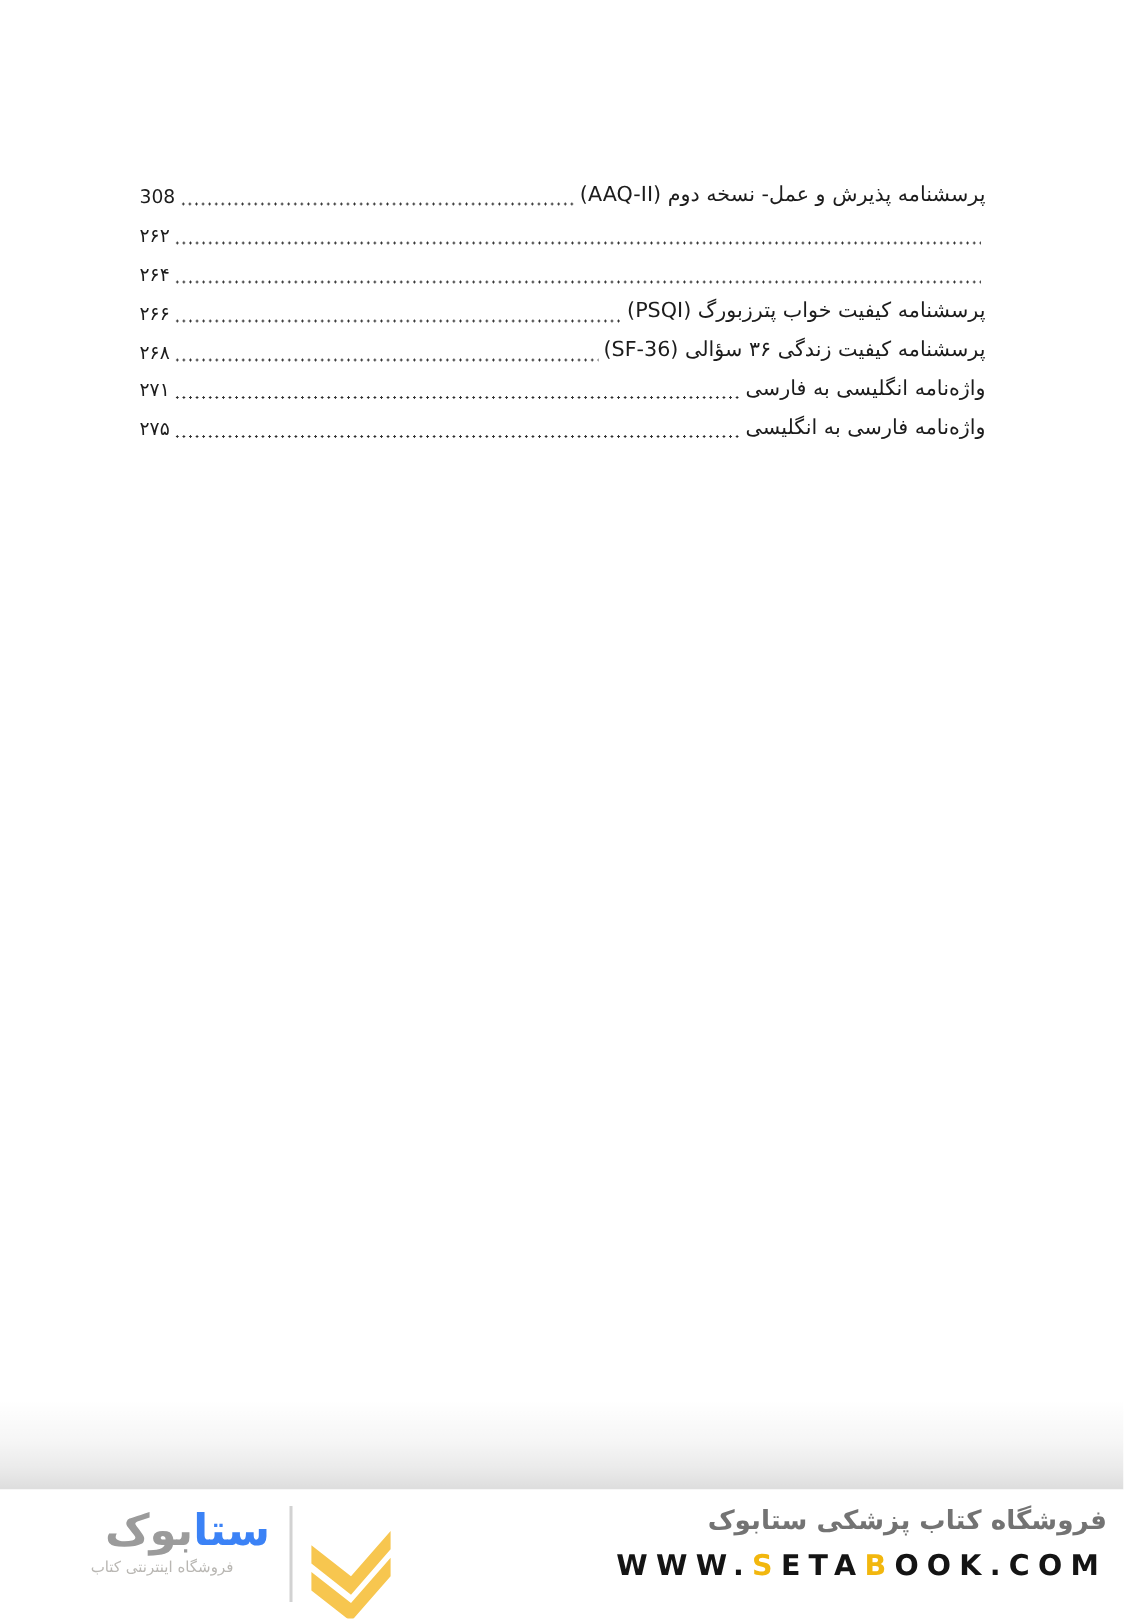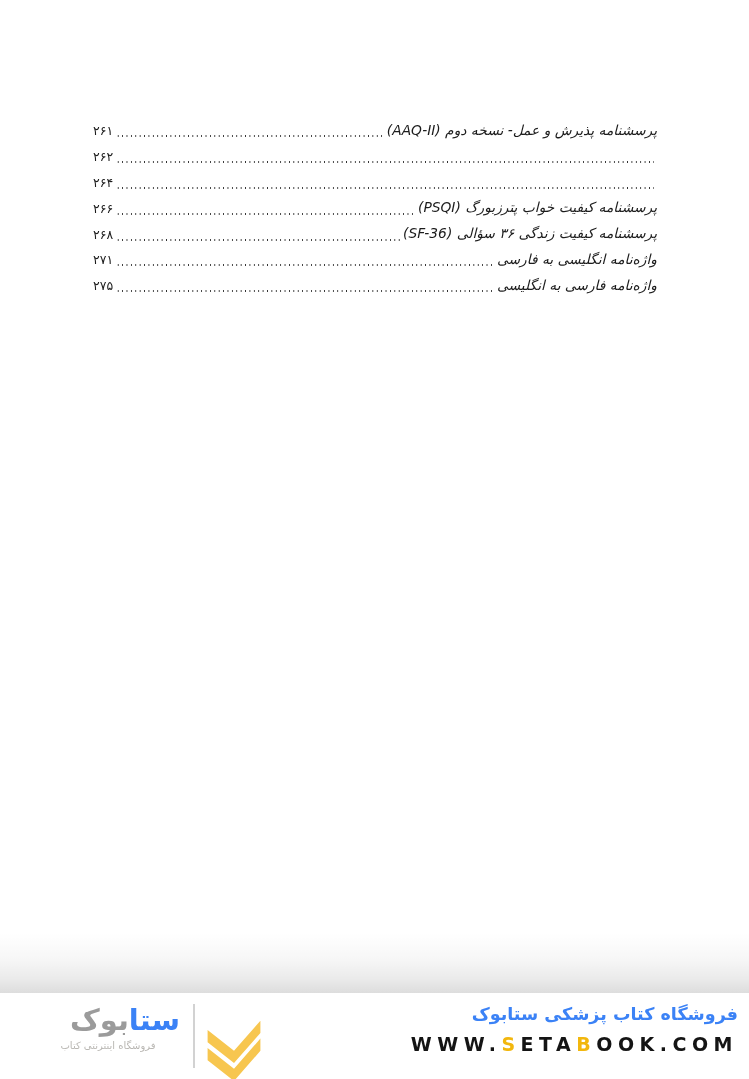--- a/index.html
+++ b/index.html
@@ -21,21 +21,20 @@
   .toc-row {
     display:flex;
     align-items:center;
     height:25.8px;
     white-space:nowrap;
   }
   .toc-title {
     font-size:13.8px;
     line-height:25.8px;
     flex:0 0 auto;
-    font-style:italic;
   }
   .toc-dots {
     flex:1 1 auto;
     height:100%;
     margin:0 3px;
     background-image:radial-gradient(circle, #2e2e2e 0.8px, transparent 1px);
     background-size:4.4px 2.4px;
     background-repeat:repeat-x;
     background-position:left bottom 6px;
   }
@@ -94,42 +93,42 @@
 
   .footer-right {
     position:absolute;
     right:11px; top:11px;
     text-align:right;
   }
   .store-name {
     direction:rtl;
     font-size:17.5px;
     font-weight:bold;
-    color:#3b82f6;
+    color:#737373;
     white-space:nowrap;
   }
   .site-url {
     margin-top:9px;
     font-size:19px;
     font-weight:bold;
     letter-spacing:5.5px;
     color:#141414;
     white-space:nowrap;
   }
   .site-url .accent { color:#F2B70E; }
 </style>
 </head>
 <body>
 
 <div class="toc">
 
     <div class="toc-row">
       <span class="toc-title">پرسشنامه پذیرش و عمل- نسخه دوم (AAQ-II)</span>
       <span class="toc-dots"></span>
-      <span class="toc-page">۲۶۱</span>
+      <span class="toc-page">308</span>
     </div>
 
     <div class="toc-row">
       <span class="toc-dots"></span>
       <span class="toc-page">۲۶۲</span>
     </div>
 
     <div class="toc-row">
       <span class="toc-dots"></span>
       <span class="toc-page">۲۶۴</span>

